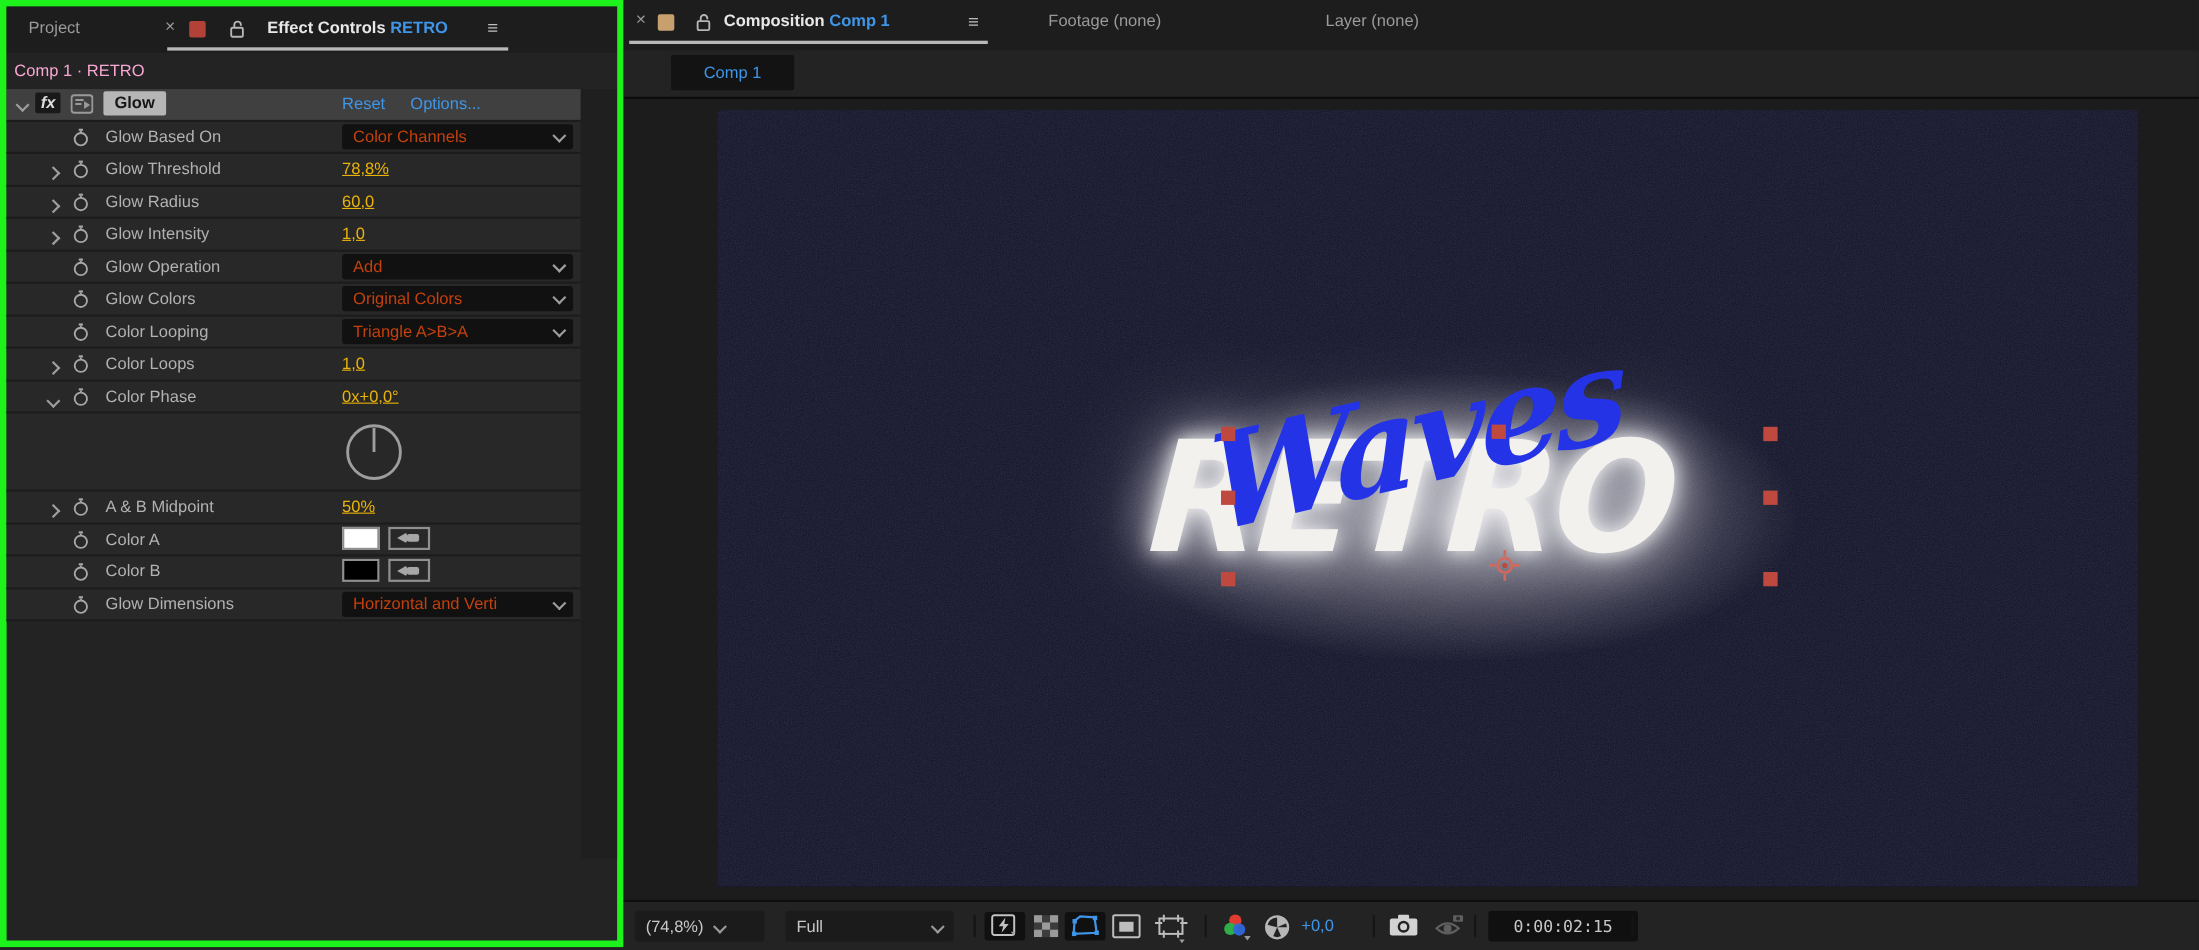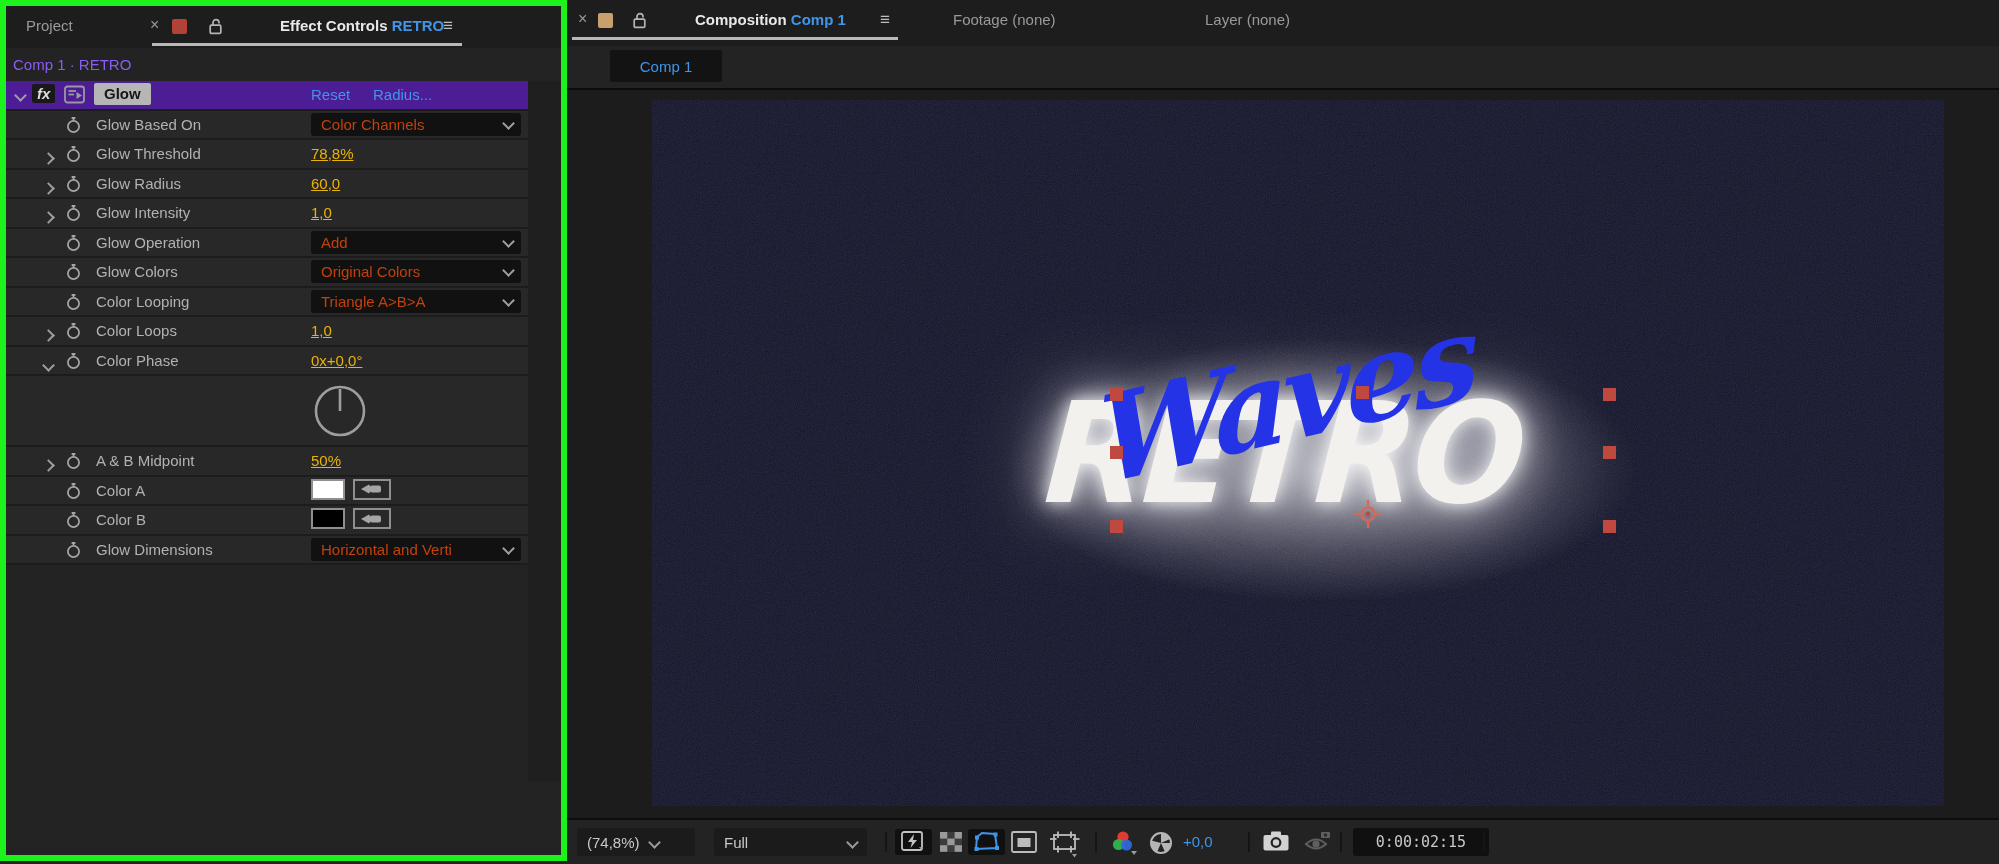--- a/index.html
+++ b/index.html
@@ -5,30 +5,30 @@
   html,body{margin:0;padding:0;background:#161616;}
   .stage{position:relative;width:1999px;height:864px;background:#232323;overflow:hidden;
          font-family:"Liberation Sans","DejaVu Sans",sans-serif;color:#b4b4b4;font-size:15px;}
   
   .left-panel{position:absolute;left:0;top:0;width:567px;height:861px;box-sizing:border-box;
               border:6px solid #1df21d;background:#232323;}
   .lp-tabbar{position:absolute;left:0;top:0;width:555px;height:42px;background:#1d1d1d;}
   .tab-label-inactive{position:absolute;top:11px;color:#9a9a9a;}
   .close-x{position:absolute;top:10px;color:#9a9a9a;font-size:16px;cursor:default;}
   .panel-chip{position:absolute;top:13px;width:15px;height:15px;border-radius:2px;}
-  .tab-title{position:absolute;top:11px;color:#e8e8e8;font-weight:bold;margin-left:37px;}
+  .tab-title{position:absolute;top:11px;color:#e8e8e8;font-weight:bold;}
   .tab-title-accent{font-weight:bold;}
   .menu-glyph{position:absolute;top:10px;color:#bdbdbd;font-size:17px;}
   .tab-underline{position:absolute;height:3px;background:#b8b8b8;top:37px;}
   .lp-breadcrumb{position:absolute;left:0;top:42px;width:555px;height:33px;background:#232323;}
-  .lp-breadcrumb span{position:absolute;left:7px;top:8px;color:#8b5cf6;}
+  .lp-breadcrumb span{position:absolute;left:7px;top:8px;color:#f9a8d4;}
   .rows{position:absolute;left:0;top:75px;width:522px;}
   .side-strip{position:absolute;left:522px;top:75px;width:33px;height:700px;background:#1f1f1f;}
   .prop-row{position:relative;height:27.5px;background:#282828;border-bottom:2px solid #1c1c1c;}
-  .fx-row{background:#4c1d95;}
+  .fx-row{background:#404040;}
   .chev{display:inline-block;width:7px;height:7px;border-right:2px solid #9e9e9e;border-bottom:2px solid #9e9e9e;}
   .chev.right{transform:rotate(-45deg);}
   .chev.down{transform:rotate(45deg);}
   .chev-slot{position:absolute;left:38px;top:9px;}
   .sw-slot{position:absolute;left:60px;top:5px;}
   .prop-label{position:absolute;left:90px;top:5px;color:#b2b2b2;white-space:nowrap;}
   .num{position:absolute;left:305px;top:5px;color:#eab308;white-space:nowrap;text-decoration:underline;}
   .dd{position:absolute;left:305px;top:2px;width:210px;height:23px;background:#111111;border-radius:3px;}
   .dd-text{position:absolute;left:10px;top:3px;color:#c2410c;white-space:nowrap;overflow:hidden;max-width:178px;}
   .dd .chev{position:absolute;right:8px;top:6px;}
@@ -114,21 +114,21 @@
         <span class="effect-badge">
           <svg width="21" height="19" viewBox="0 0 21 19">
               <rect x="1" y="1.5" width="19" height="16" rx="2.5" fill="none" stroke="#9a9a9a" stroke-width="1.8"></rect>
               <line x1="4.5" y1="6" x2="12" y2="6" stroke="#9a9a9a" stroke-width="1.8"></line>
               <line x1="4.5" y1="9.5" x2="10" y2="9.5" stroke="#9a9a9a" stroke-width="1.8"></line>
               <path d="M12.5 7 L18 10.5 L12.5 14 Z" fill="#9a9a9a"></path>
             </svg>
         </span>
         <span class="glow-chip">Glow</span>
         <span class="link-blue reset-link">Reset</span>
-        <span class="link-blue options-link">Radius...</span>
+        <span class="link-blue options-link">Options...</span>
       </div>
 
   <div class="prop-row">
     <span class="chev-slot"></span>
     <span class="sw-slot">
       <svg width="15" height="18" viewBox="0 0 15 18">
               <circle cx="7.5" cy="10.5" r="5.6" fill="none" stroke="#a6a6a6" stroke-width="1.7"></circle>
               <rect x="5.6" y="1" width="3.8" height="2" fill="#a6a6a6"></rect>
               <line x1="7.5" y1="3" x2="7.5" y2="5" stroke="#a6a6a6" stroke-width="1.7"></line>
             </svg>

